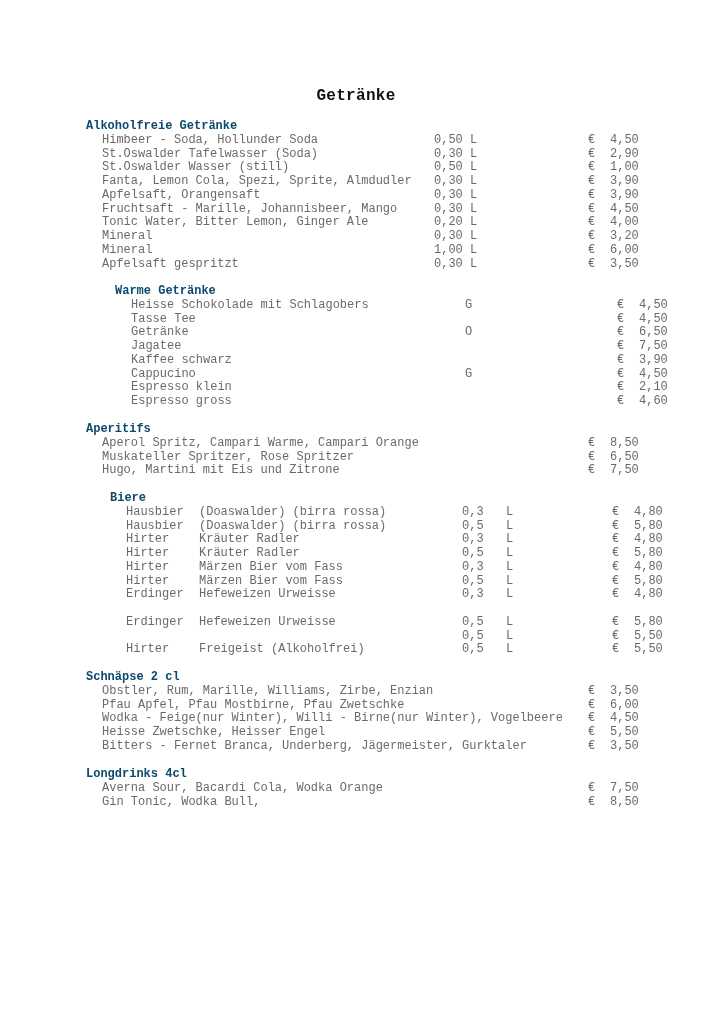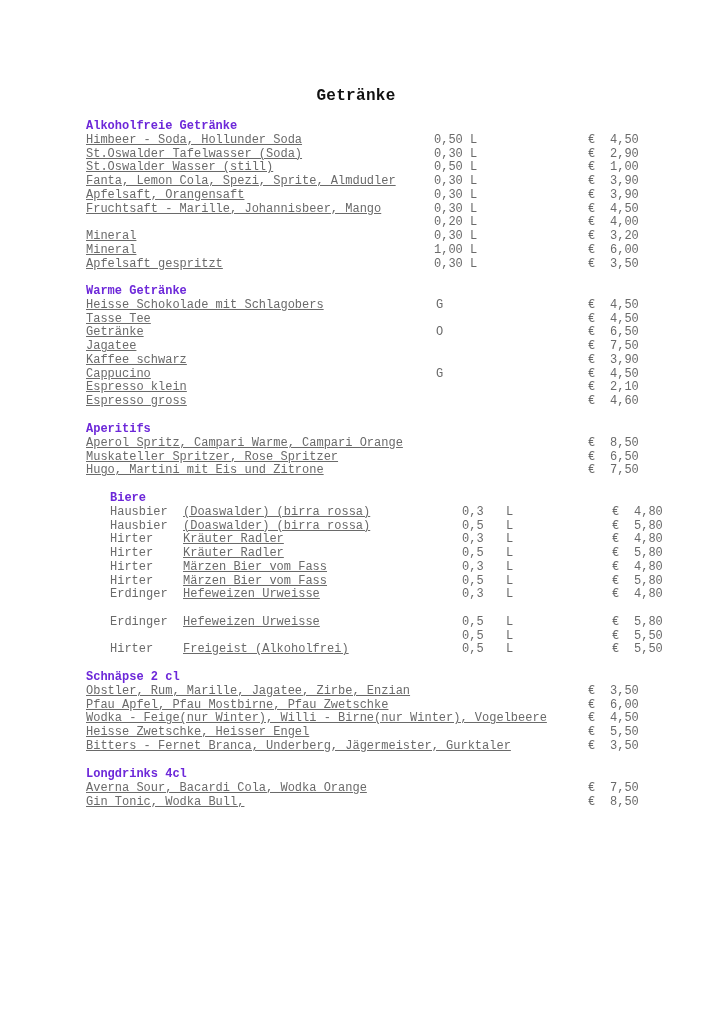--- a/index.html
+++ b/index.html
@@ -1,23 +1,23 @@
 <!DOCTYPE html>
 <html><head>
 <meta charset="utf-8">
 <style>
   html, body { margin: 0; padding: 0; background: #ffffff; }
   body { width: 724px; height: 1024px; position: relative; overflow: hidden;
          font-family: "Liberation Mono", "DejaVu Sans Mono", monospace; }
   .title { position: absolute; top: 87px; left: 0; width: 712px; text-align: center;
            font-size: 16px; font-weight: bold; color: #111; letter-spacing: 0.3px; }
   .section { position: absolute; left: 86px; width: 560px; }
-  .sec-head { font-size: 12px; font-weight: bold; color: #6d28d9; height: 13.75px; line-height: 13.75px; white-space: pre; }
+  .sec-head { font-size: 12px; font-weight: bold; color: #0c4a6e; height: 13.75px; line-height: 13.75px; white-space: pre; }
   .row { position: relative; height: 13.75px; line-height: 13.75px; font-size: 12px; color: #6a6a6a; white-space: pre; }
-  .row .name { position: absolute; left: 0; text-decoration: underline; }
+  .row .name { position: absolute; left: 16px; }
   .row .name .brand { display: inline-block; width: 73px; }
   .row .vol { position: absolute; left: 348px; }
   .row .vol.beer { left: 352px; }
   .row .unit { position: absolute; left: 396px; }
   .row .mark { position: absolute; left: 350px; }
   .row .cur { position: absolute; left: 502px; }
   .row .price { position: absolute; left: 524px; }
   .gap { height: 13.75px; }
 </style>
 </head>
@@ -26,27 +26,27 @@
 <div class="title">Getränke</div>
 
 <div class="section" style="top:120px;">
   <div class="sec-head">Alkoholfreie Getränke</div>
   <div class="row"><span class="name">Himbeer - Soda, Hollunder Soda</span><span class="vol">0,50 L</span><span class="cur">€</span><span class="price">4,50</span></div>
   <div class="row"><span class="name">St.Oswalder Tafelwasser (Soda)</span><span class="vol">0,30 L</span><span class="cur">€</span><span class="price">2,90</span></div>
   <div class="row"><span class="name">St.Oswalder Wasser (still)</span><span class="vol">0,50 L</span><span class="cur">€</span><span class="price">1,00</span></div>
   <div class="row"><span class="name">Fanta, Lemon Cola, Spezi, Sprite, Almdudler</span><span class="vol">0,30 L</span><span class="cur">€</span><span class="price">3,90</span></div>
   <div class="row"><span class="name">Apfelsaft, Orangensaft</span><span class="vol">0,30 L</span><span class="cur">€</span><span class="price">3,90</span></div>
   <div class="row"><span class="name">Fruchtsaft - Marille, Johannisbeer, Mango</span><span class="vol">0,30 L</span><span class="cur">€</span><span class="price">4,50</span></div>
-  <div class="row"><span class="vol">0,20 L</span><span class="cur">€</span><span class="price">4,00</span></div>
+  <div class="row"><span class="name">Tonic Water, Bitter Lemon, Ginger Ale</span><span class="vol">0,20 L</span><span class="cur">€</span><span class="price">4,00</span></div>
   <div class="row"><span class="name">Mineral</span><span class="vol">0,30 L</span><span class="cur">€</span><span class="price">3,20</span></div>
   <div class="row"><span class="name">Mineral</span><span class="vol">1,00 L</span><span class="cur">€</span><span class="price">6,00</span></div>
   <div class="row"><span class="name">Apfelsaft gespritzt</span><span class="vol">0,30 L</span><span class="cur">€</span><span class="price">3,50</span></div>
 </div>
 
-<div class="section" style="top:285px;">
+<div class="section" style="top:285px;margin-left:29px;">
   <div class="sec-head">Warme Getränke</div>
   <div class="row"><span class="name">Heisse Schokolade mit Schlagobers</span><span class="mark">G</span><span class="cur">€</span><span class="price">4,50</span></div>
   <div class="row"><span class="name">Tasse Tee</span><span class="mark"></span><span class="cur">€</span><span class="price">4,50</span></div>
   <div class="row"><span class="name">Getränke</span><span class="mark">O</span><span class="cur">€</span><span class="price">6,50</span></div>
   <div class="row"><span class="name">Jagatee</span><span class="mark"></span><span class="cur">€</span><span class="price">7,50</span></div>
   <div class="row"><span class="name">Kaffee schwarz</span><span class="mark"></span><span class="cur">€</span><span class="price">3,90</span></div>
   <div class="row"><span class="name">Cappucino</span><span class="mark">G</span><span class="cur">€</span><span class="price">4,50</span></div>
   <div class="row"><span class="name">Espresso klein</span><span class="mark"></span><span class="cur">€</span><span class="price">2,10</span></div>
   <div class="row"><span class="name">Espresso gross</span><span class="mark"></span><span class="cur">€</span><span class="price">4,60</span></div>
 </div>
@@ -68,21 +68,21 @@
   <div class="row"><span class="name"><span class="brand">Hirter</span><span>Märzen Bier vom Fass</span></span><span class="vol beer">0,5</span><span class="unit">L</span><span class="cur">€</span><span class="price">5,80</span></div>
   <div class="row"><span class="name"><span class="brand">Erdinger</span><span>Hefeweizen Urweisse</span></span><span class="vol beer">0,3</span><span class="unit">L</span><span class="cur">€</span><span class="price">4,80</span></div>
   <div class="gap"></div>
   <div class="row"><span class="name"><span class="brand">Erdinger</span><span>Hefeweizen Urweisse</span></span><span class="vol beer">0,5</span><span class="unit">L</span><span class="cur">€</span><span class="price">5,80</span></div>
   <div class="row"><span class="vol beer">0,5</span><span class="unit">L</span><span class="cur">€</span><span class="price">5,50</span></div>
   <div class="row"><span class="name"><span class="brand">Hirter</span><span>Freigeist (Alkoholfrei)</span></span><span class="vol beer">0,5</span><span class="unit">L</span><span class="cur">€</span><span class="price">5,50</span></div>
 </div>
 
 <div class="section" style="top:671px;">
   <div class="sec-head">Schnäpse 2 cl</div>
-  <div class="row"><span class="name">Obstler, Rum, Marille, Jagatee, Zirbe, Enzian</span><span class="cur">€</span><span class="price">3,50</span></div>
+  <div class="row"><span class="name">Obstler, Rum, Marille, Williams, Zirbe, Enzian</span><span class="cur">€</span><span class="price">3,50</span></div>
   <div class="row"><span class="name">Pfau Apfel, Pfau Mostbirne, Pfau Zwetschke</span><span class="cur">€</span><span class="price">6,00</span></div>
   <div class="row"><span class="name">Wodka - Feige(nur Winter), Willi - Birne(nur Winter), Vogelbeere</span><span class="cur">€</span><span class="price">4,50</span></div>
   <div class="row"><span class="name">Heisse Zwetschke, Heisser Engel</span><span class="cur">€</span><span class="price">5,50</span></div>
   <div class="row"><span class="name">Bitters - Fernet Branca, Underberg, Jägermeister, Gurktaler</span><span class="cur">€</span><span class="price">3,50</span></div>
 </div>
 
 <div class="section" style="top:768px;">
   <div class="sec-head">Longdrinks 4cl</div>
   <div class="row"><span class="name">Averna Sour, Bacardi Cola, Wodka Orange</span><span class="cur">€</span><span class="price">7,50</span></div>
   <div class="row"><span class="name">Gin Tonic, Wodka Bull,</span><span class="cur">€</span><span class="price">8,50</span></div>

